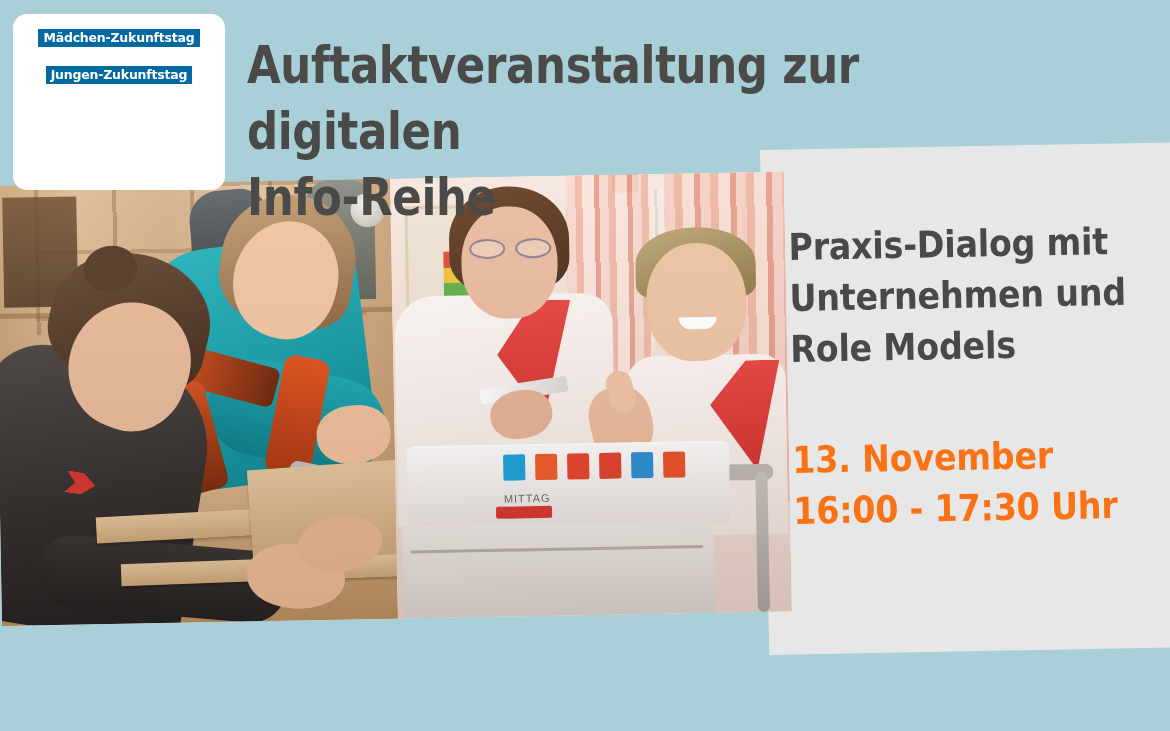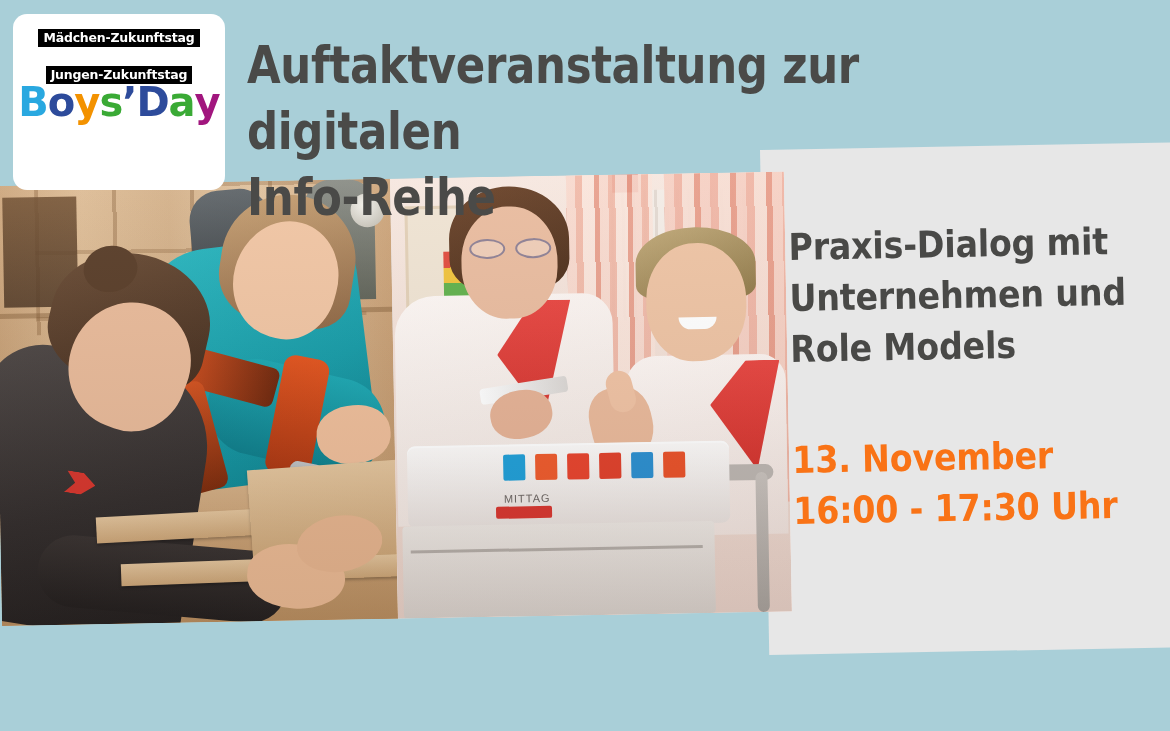--- a/index.html
+++ b/index.html
@@ -51,21 +51,21 @@
     font-size: 40px;
     line-height: 42px;
     letter-spacing: -1px;
     white-space: nowrap;
     margin-top: 1px;
   }
   .bd-word span { display: inline-block; }
 
   .band {
     display: inline-block;
-    background: #000000;
+    background: #0369a1;
     color: #ffffff;
     font-family: "DejaVu Sans", sans-serif;
     font-weight: bold;
     font-size: 12.5px;
     line-height: 15px;
     letter-spacing: -0.2px;
     padding: 1px 5px 2px 5px;
     white-space: nowrap;
   }
   .band-row { text-align: center; height: 19px; }
@@ -565,19 +565,16 @@
   </div>
 
   <div class="logo-card">
     <div class="logo-inner">
       <div class="band-row girls">
         <span class="band">Mädchen-Zukunftstag</span>
       </div>
       <div class="band-row boys">
         <span class="band">Jungen-Zukunftstag</span>
       </div>
-      <div class="bd-word">
-        <span style="color:#29a8e0">B</span><span style="color:#2d4b9b">o</span><span style="color:#f39200">y</span><span style="color:#3aaa35">s</span><span class="tick" style="color:#2d4b9b">’</span><span style="color:#2d4b9b">D</span><span style="color:#3aaa35">a</span><span style="color:#a1167e">y</span>
-      </div>
     </div>
   </div>
 
 </div>
 
 </body></html>

